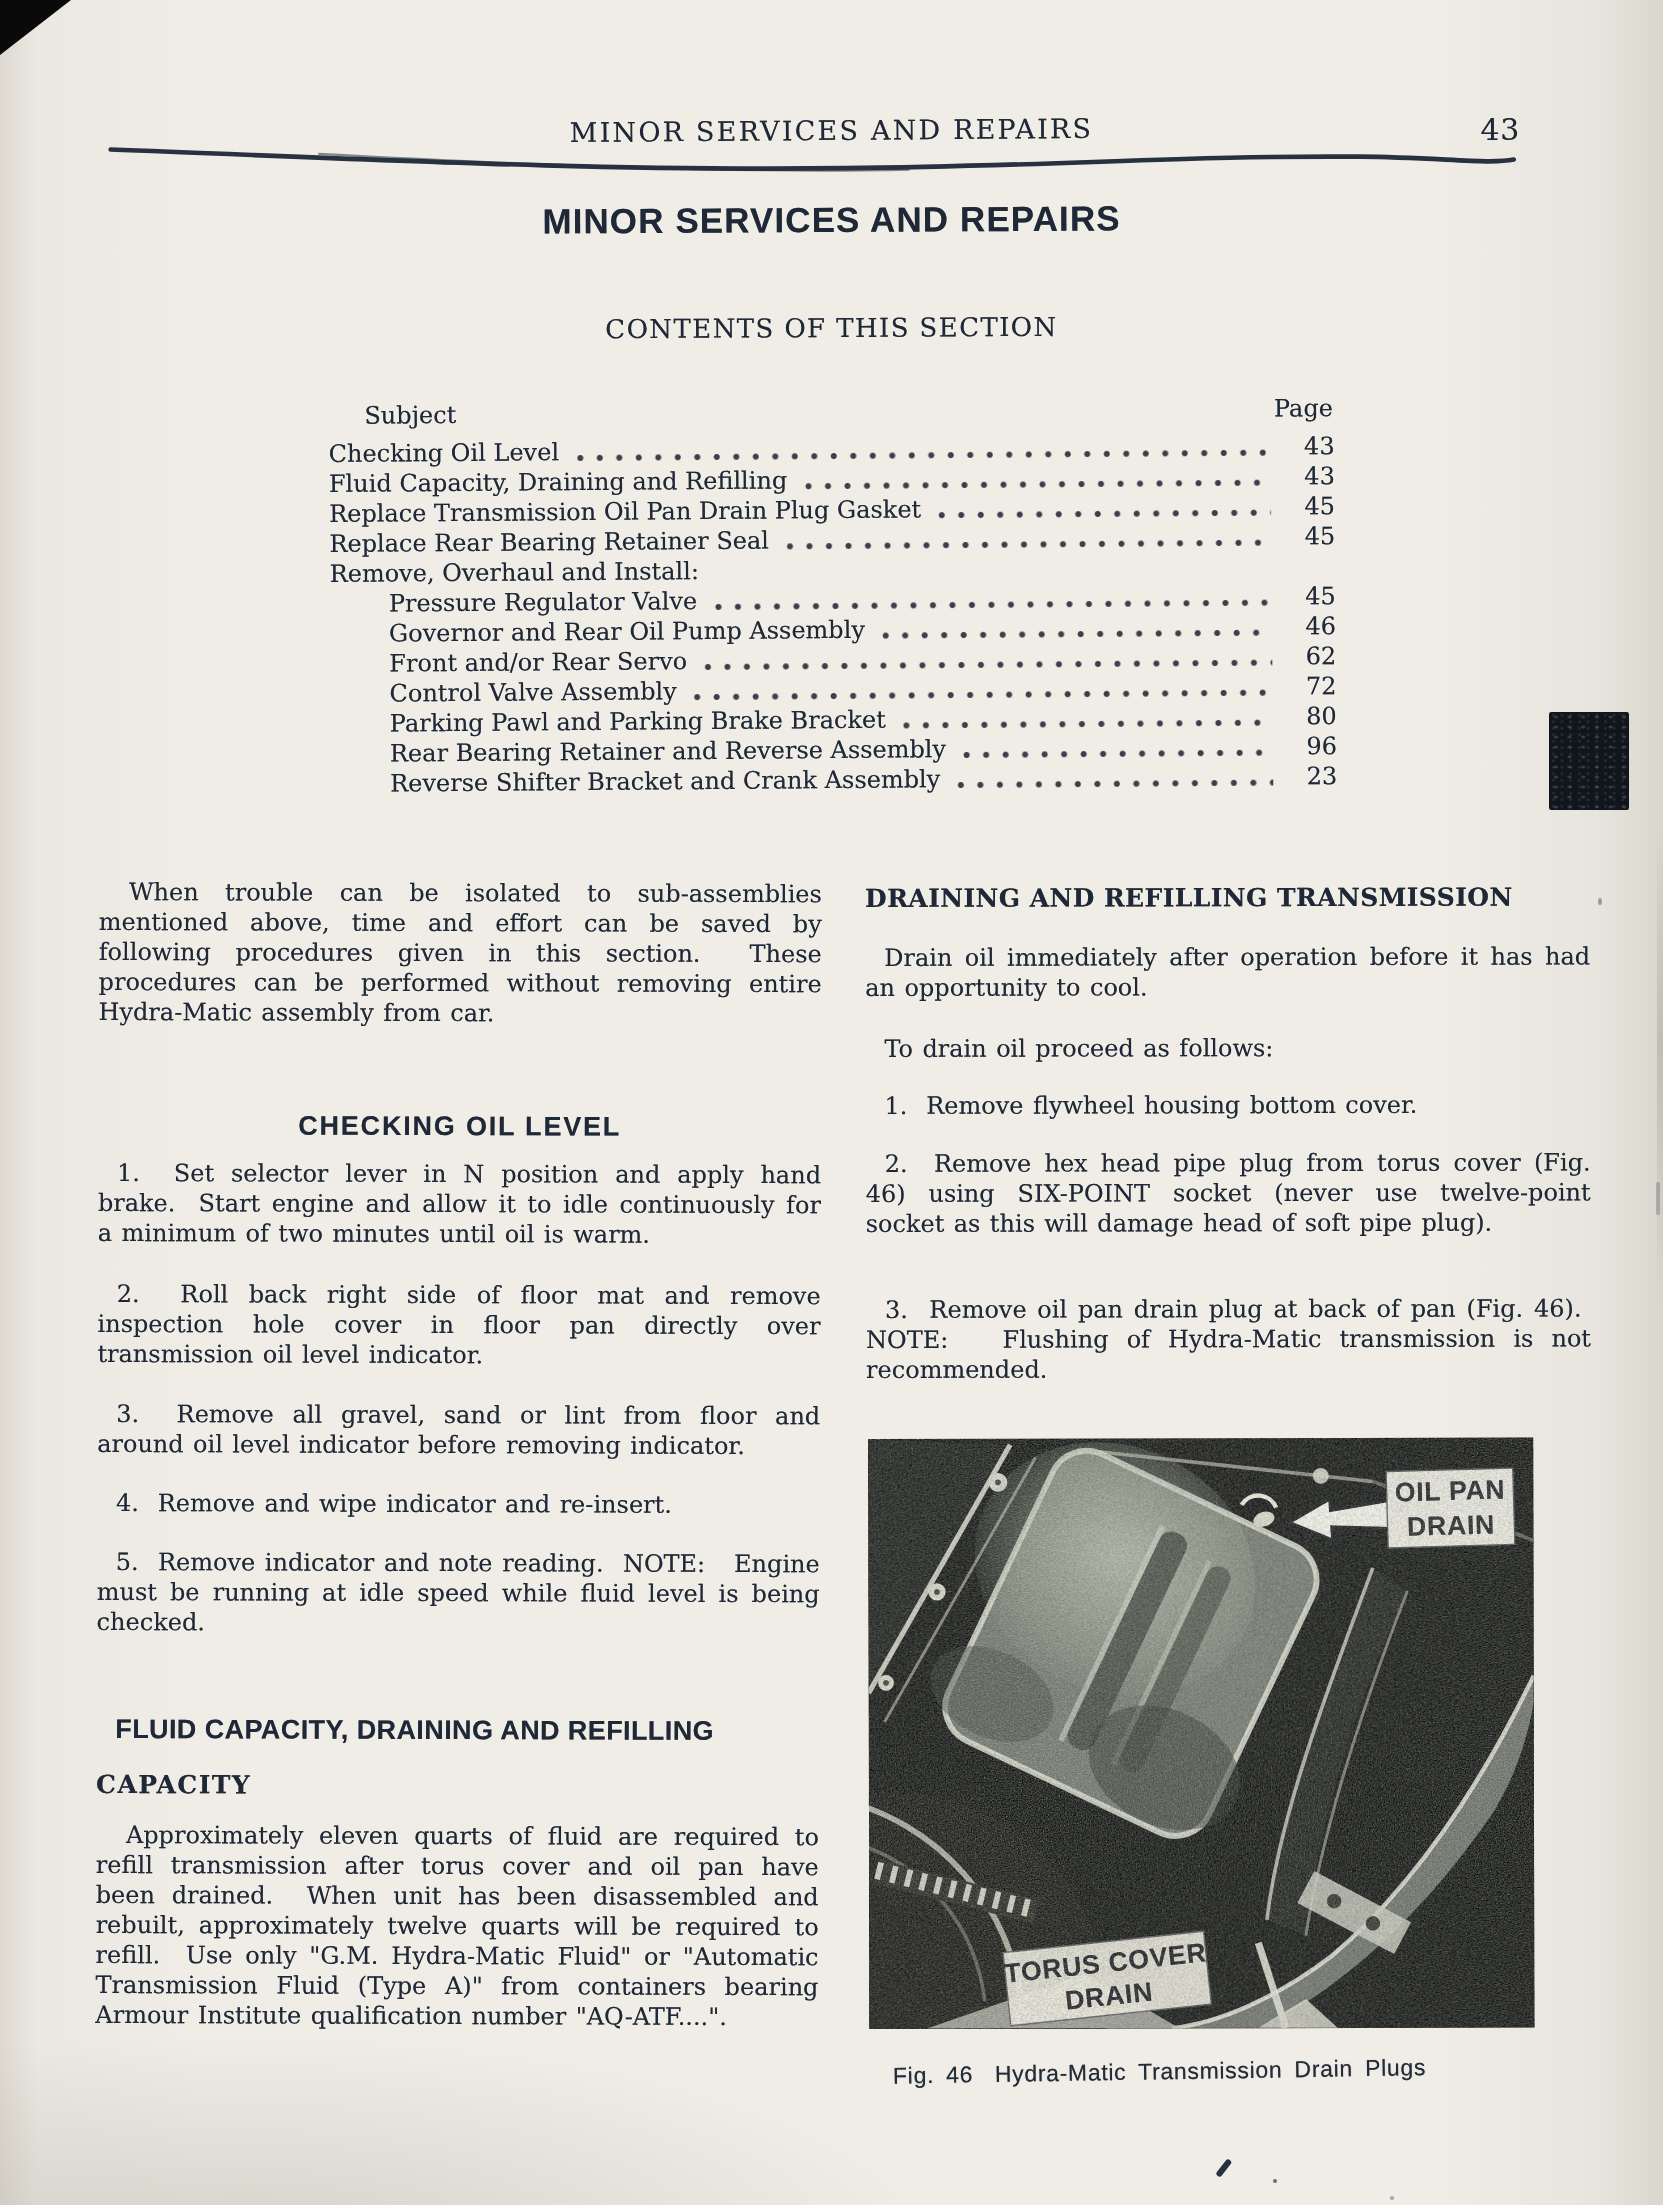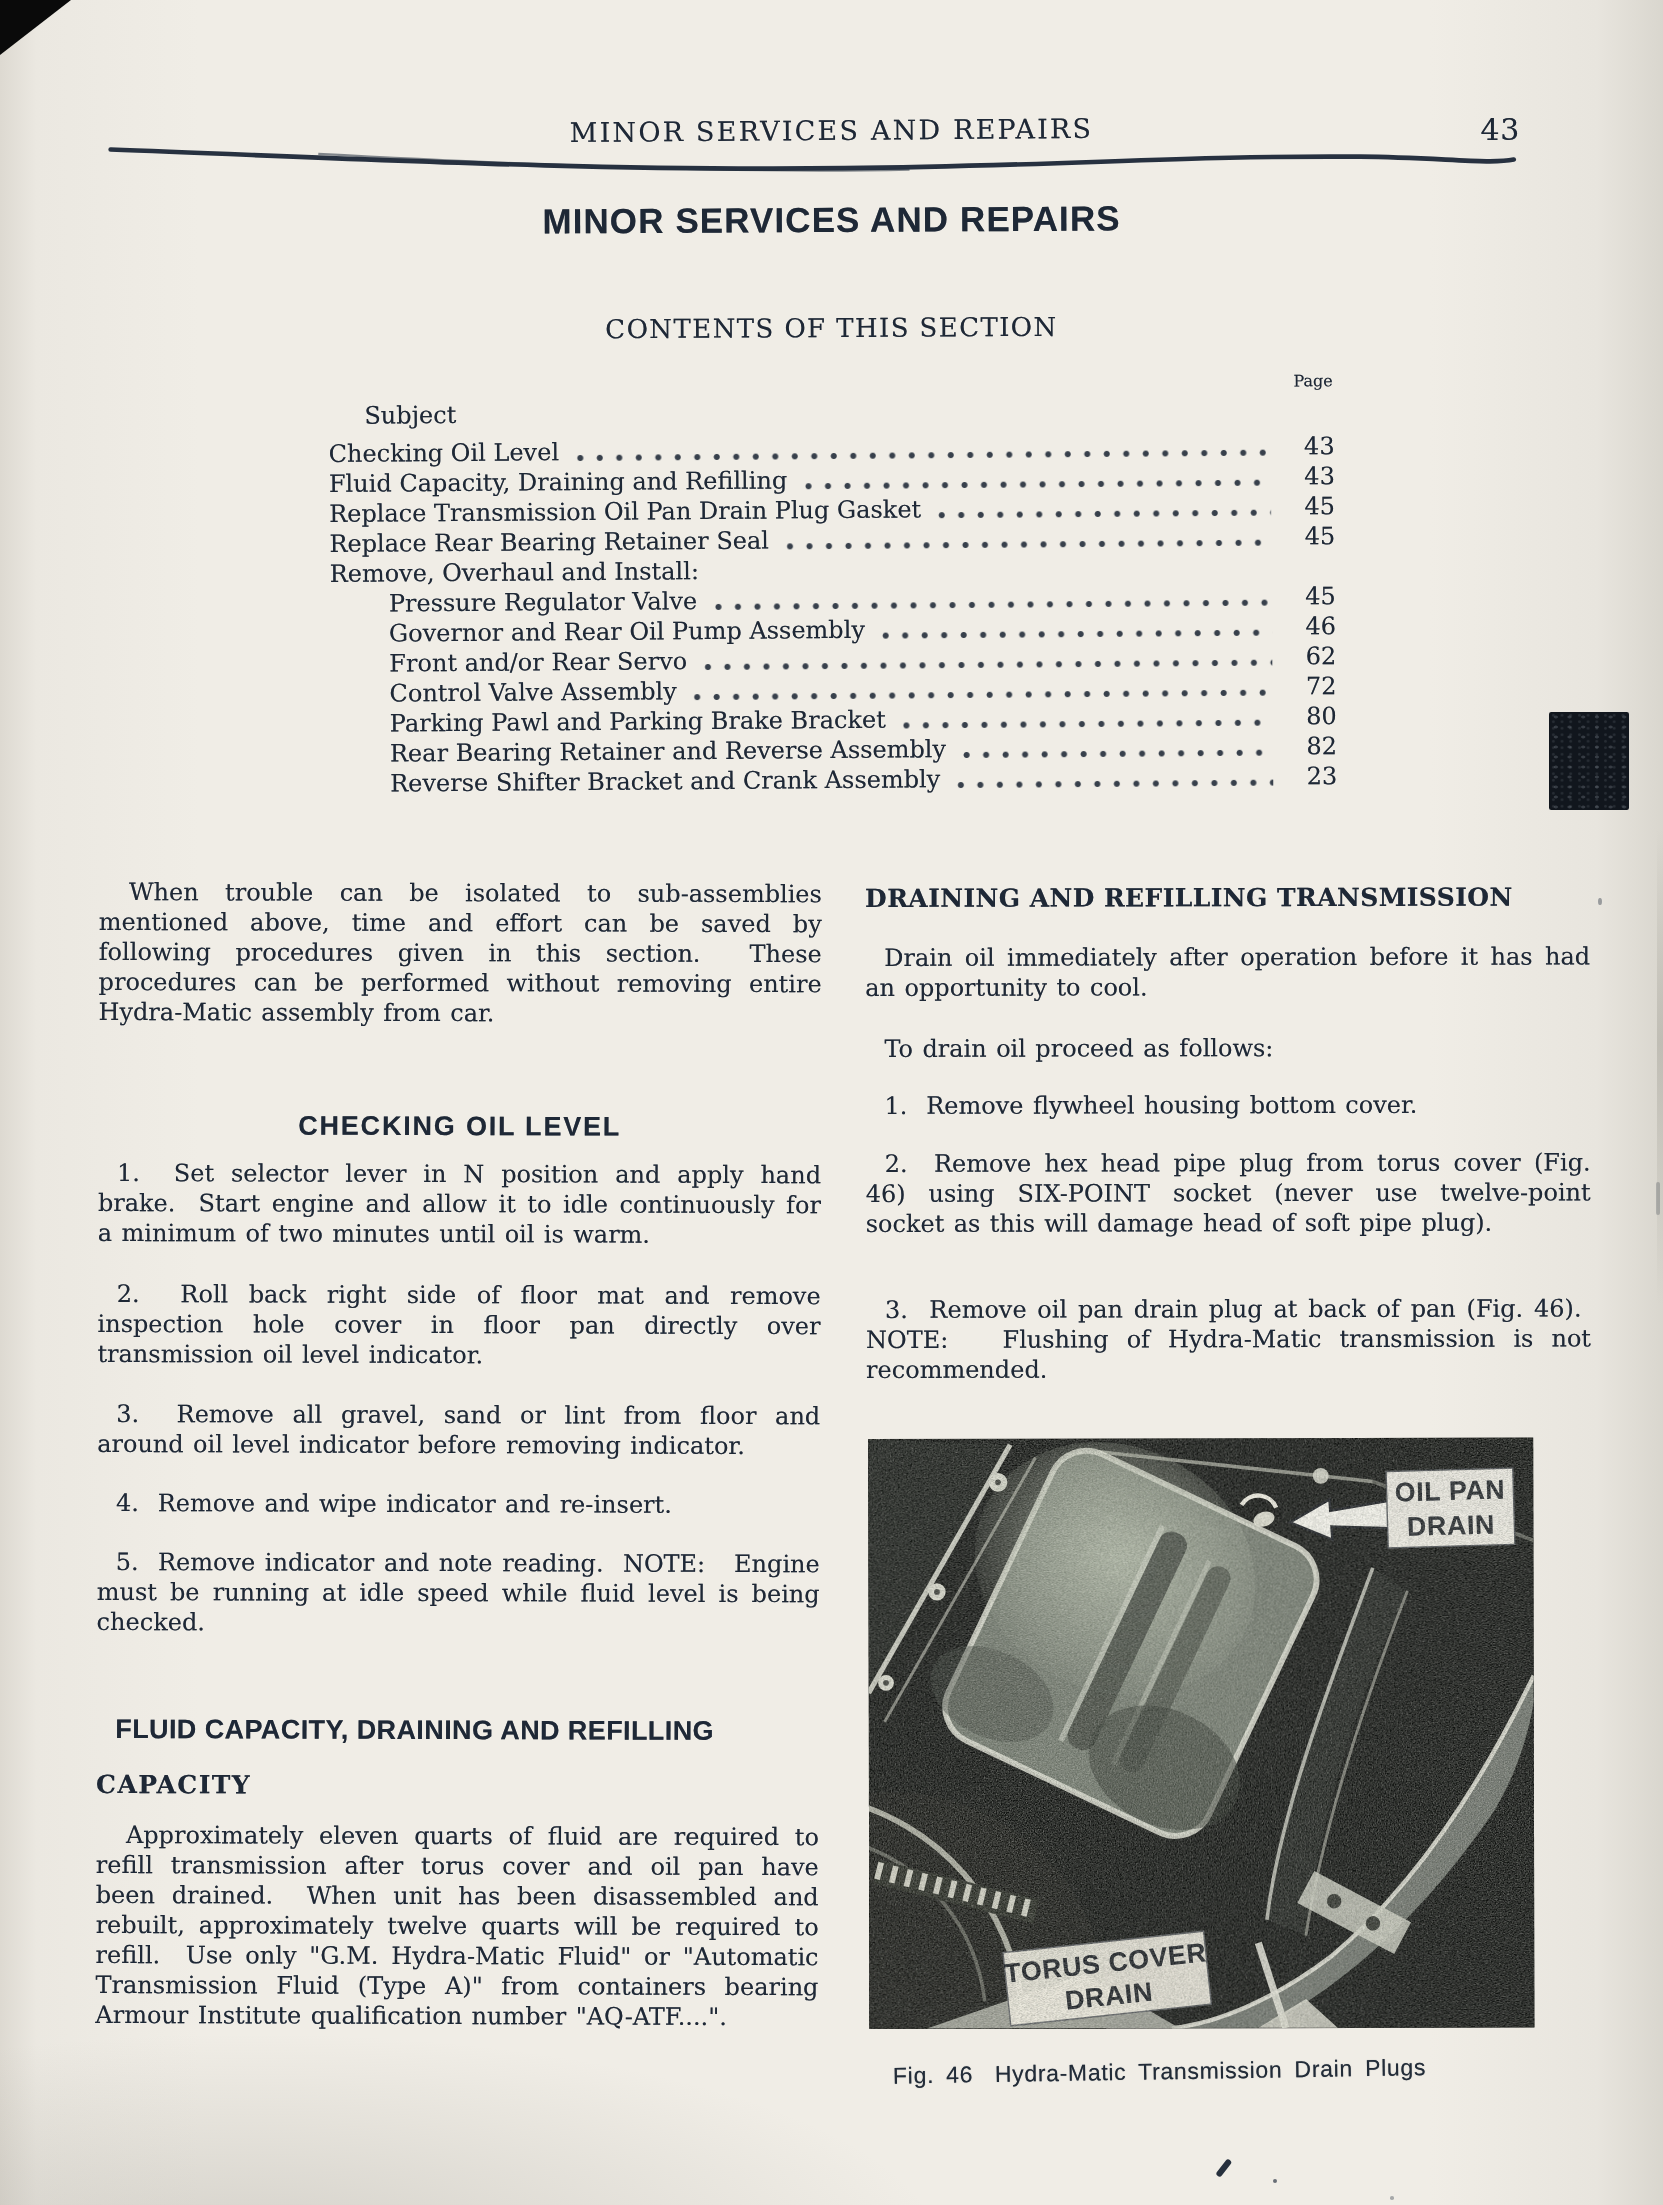--- a/index.html
+++ b/index.html
@@ -26,21 +26,21 @@
     font-family:"Liberation Sans",sans-serif; font-weight:700; font-size:35px;
     letter-spacing:1.1px; transform:rotate(-.3deg); }
   .contents-heading{ position:absolute; left:0; right:0; top:313px; text-align:center;
     font-size:26px; letter-spacing:1.4px; transform:rotate(-.3deg); }
 
   
   .toc{ position:absolute; left:328px; top:373px; width:1006px;
     font-size:24px; line-height:30px; transform:rotate(-.45deg); transform-origin:0 0; }
   .toc-head{ position:relative; height:33px; }
   .toc-col-subject{ position:absolute; left:36px; top:0; font-size:24px;margin-top:28px; }
-  .toc-col-page{ position:absolute; right:1.4px; top:1px; font-size:16px; }
+  .toc-col-page{ position:absolute; right:1.4px; top:28px; font-size:24px; }
   .toc-rows{ margin-top:33px; }
   .toc-row{ display:flex; align-items:flex-end; height:30px; }
   .toc-row.sub{ padding-left:59px; }
   .toc-label{ white-space:nowrap; }
   .leader{ flex:1 1 auto; height:8px; margin:0 11.5px 5px 17.3px;
     background-image:radial-gradient(circle at 3.6px 4px, rgba(30,40,54,.88) 2.5px, rgba(30,40,54,0) 3.5px);
     background-size:19.5px 8px; background-repeat:repeat-x; }
   .toc-page{ width:53px; text-align:right; }
 
   
@@ -154,21 +154,21 @@
       <span class="toc-page">72</span>
     </div>
         <div class="toc-row sub">
       <span class="toc-label">Parking Pawl and Parking Brake Bracket</span>
       <span class="leader"></span>
       <span class="toc-page">80</span>
     </div>
         <div class="toc-row sub">
       <span class="toc-label">Rear Bearing Retainer and Reverse Assembly</span>
       <span class="leader"></span>
-      <span class="toc-page">82</span>
+      <span class="toc-page">96</span>
     </div>
         <div class="toc-row sub">
       <span class="toc-label">Reverse Shifter Bracket and Crank Assembly</span>
       <span class="leader"></span>
       <span class="toc-page">23</span>
     </div>
       </div>
   </div>
 
   <div class="col col-left ink">

